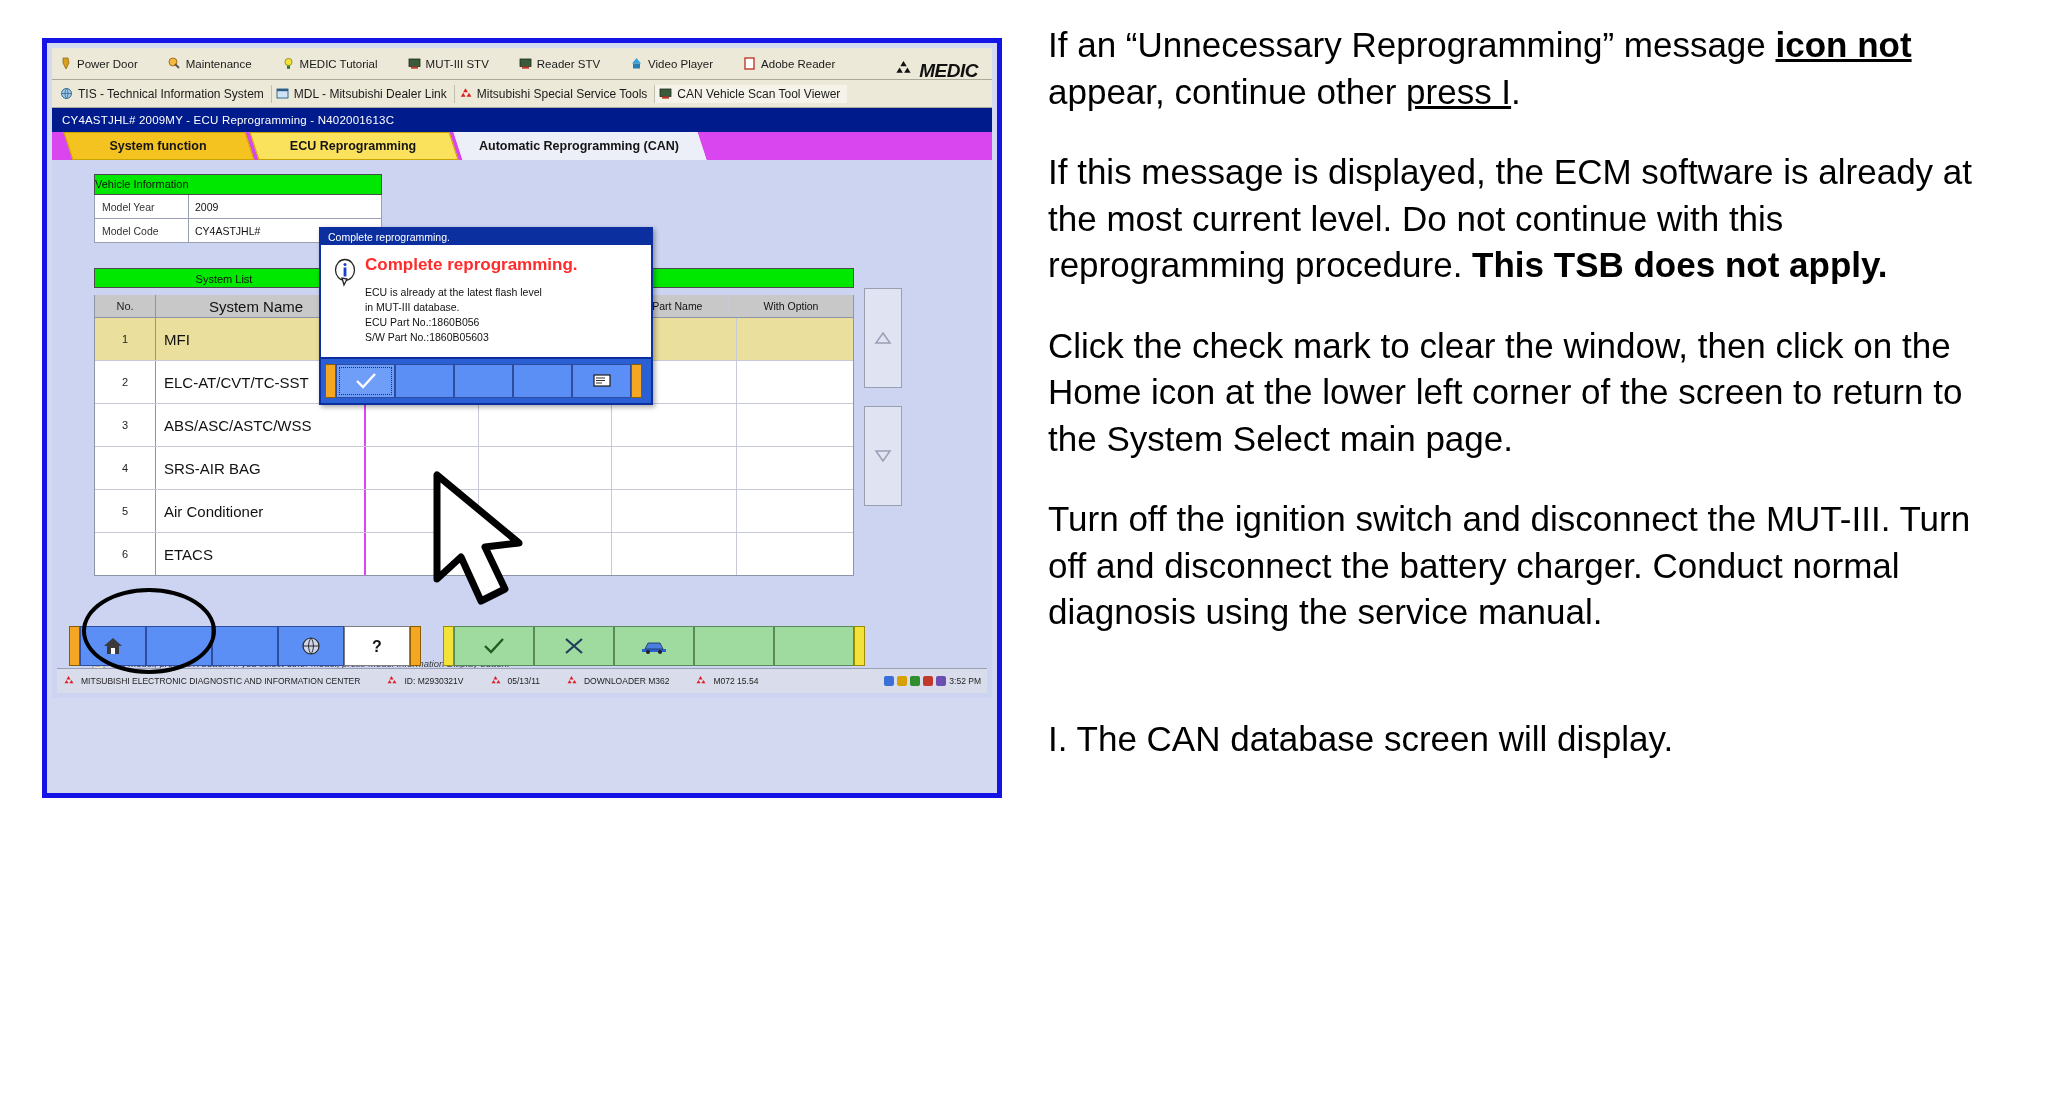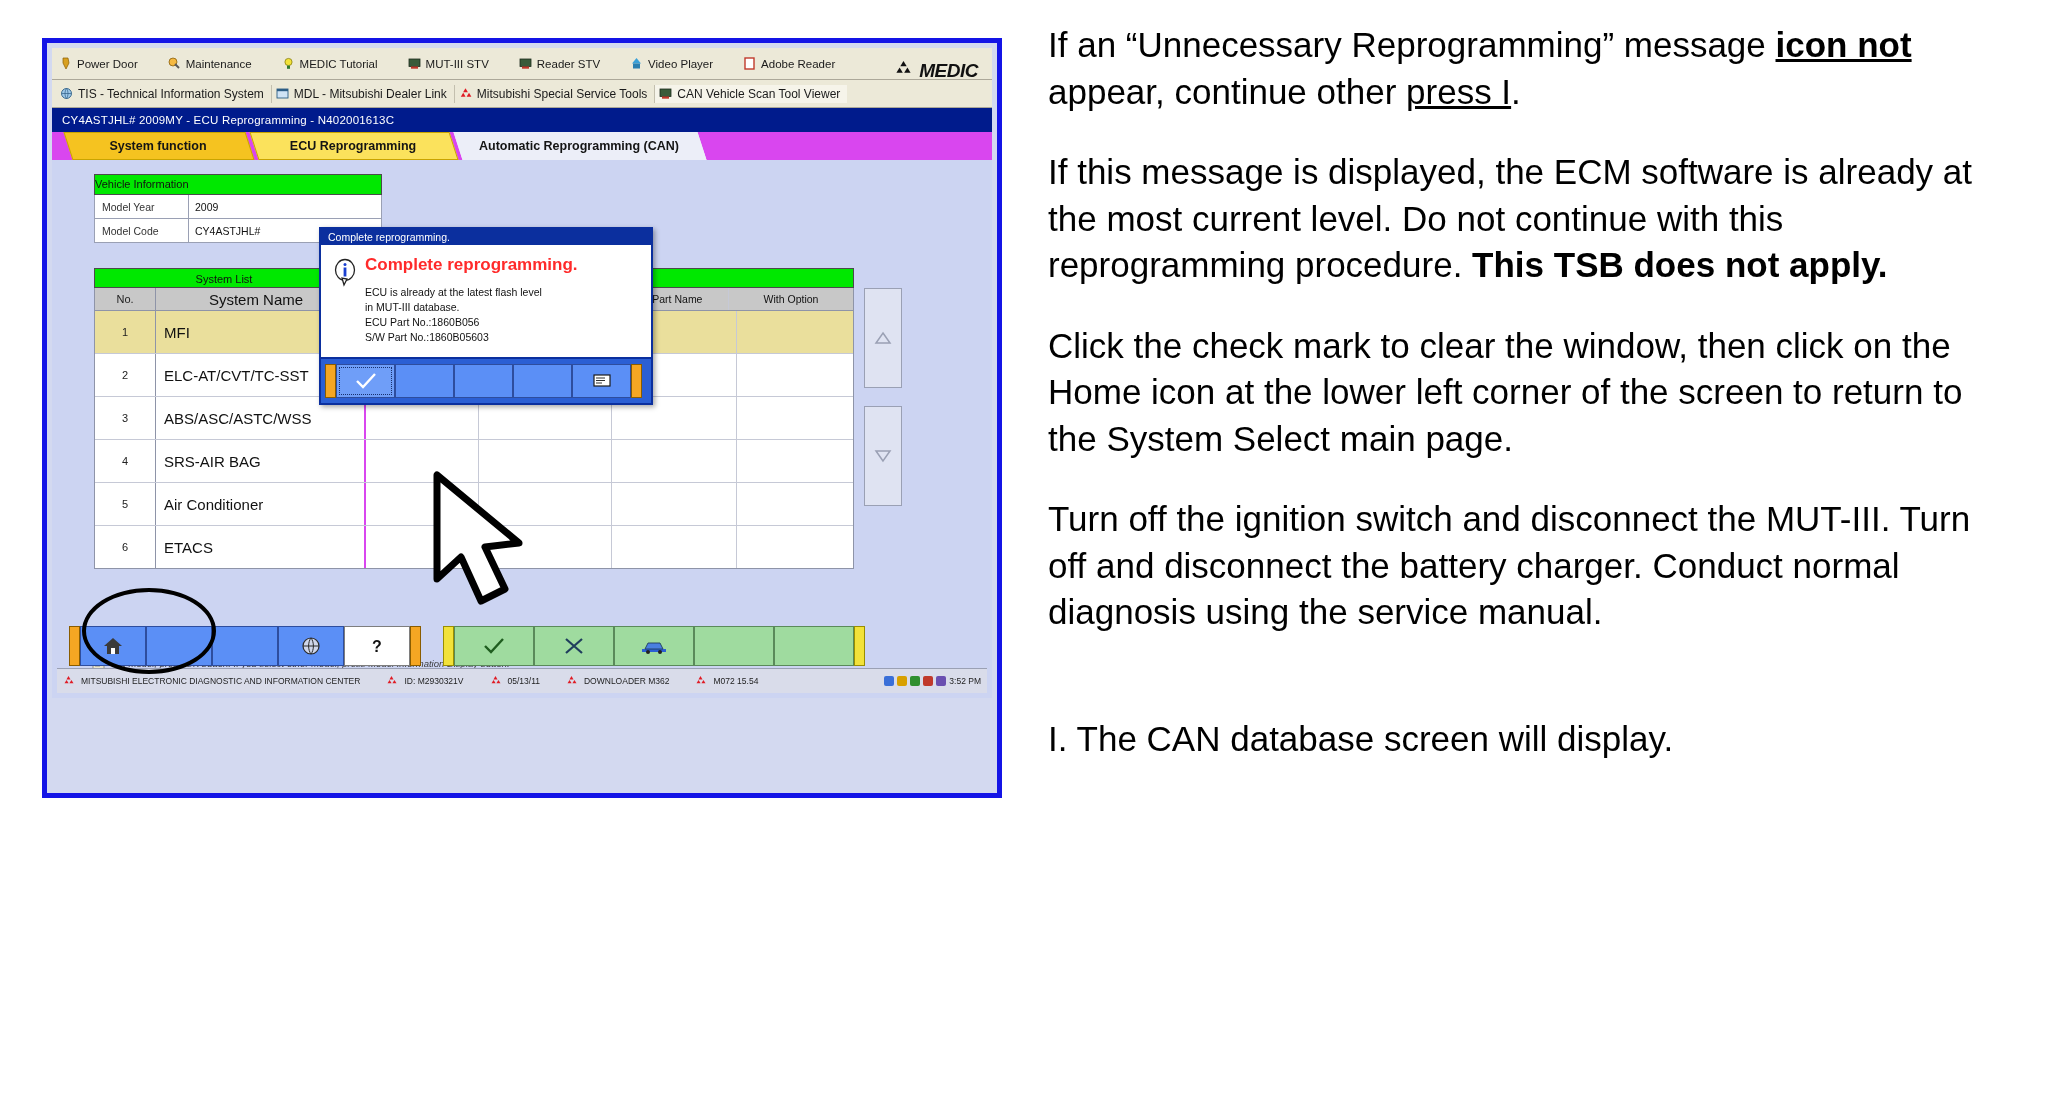--- a/index.html
+++ b/index.html
@@ -50,21 +50,21 @@
   .vrow{display:flex;border:1px solid #9aa0b4;border-top:none;background:#fff;height:23px;}
   .vrow .k{width:86px;font-size:10.5px;color:#333;display:flex;align-items:center;padding-left:7px;
       border-right:1px solid #9aa0b4;}
   .vrow .v{flex:1;font-size:10.5px;color:#111;display:flex;align-items:center;padding-left:6px;}
 
   
   .sys{position:absolute;left:42px;top:108px;width:760px;}
   .sysgrid{border:1px solid #8e94a8;border-top:none;background:#fff;}
   .trow{display:flex;height:42px;border-bottom:1px solid #c6c9d6;}
   .trow:last-child{border-bottom:none;}
-  .trow.hdr{height:22px;background:#c8c8c8;border-bottom:1px solid #8e94a8;}
+  .trow.hdr{height:22px;background:#c8c8c8;border-bottom:1px solid #8e94a8;margin-top:7px;}
   .trow.sel{background:#eadf9c;}
   .c-no{width:60px;border-right:1px solid #8e94a8;display:flex;align-items:center;justify-content:center;font-size:11px;color:#222;}
   .c-name{width:200px;border-right:2px solid #d946ef;display:flex;align-items:center;padding-left:8px;font-size:15px;color:#111;}
   .c-name.ctr{justify-content:center;padding-left:0;}
   .c-a{width:112px;border-right:1px solid #c6c9d6;}
   .c-b{width:132px;border-right:1px solid #c6c9d6;display:flex;align-items:center;justify-content:center;font-size:10.5px;color:#111;}
   .c-c{width:124px;border-right:1px solid #c6c9d6;display:flex;align-items:center;justify-content:center;font-size:10.5px;color:#111;}
   .c-d{flex:1;display:flex;align-items:center;justify-content:center;font-size:10.5px;color:#111;}
   .greenhdr2{display:flex;}
   .gh{background:#00e800;border:1px solid #4b4b4b;height:20px;line-height:20px;text-align:center;font-size:11px;color:#111;box-sizing:border-box;}

